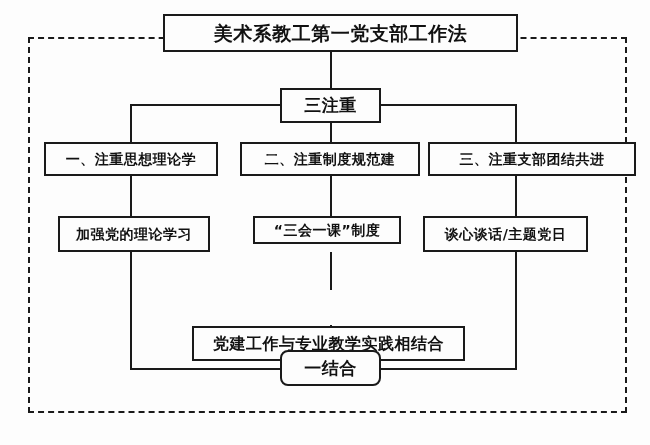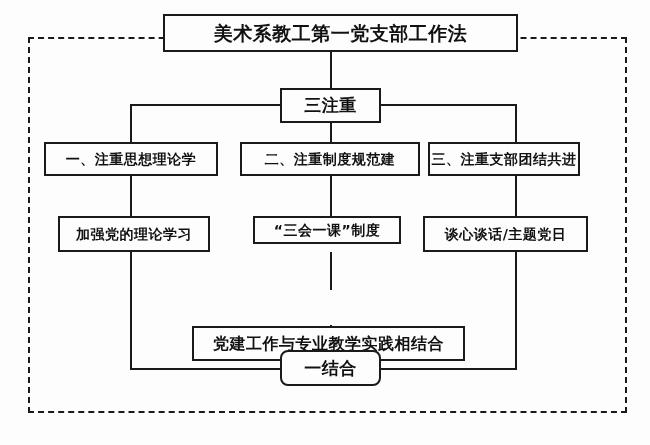--- a/index.html
+++ b/index.html
@@ -98,21 +98,21 @@
   </div>
 
   <div class="box box-l3" style="left:44px; top:142px; width:174px; height:34px;">
     <span>一、注重思想理论学</span>
   </div>
 
   <div class="box box-l3" style="left:240px; top:142px; width:180px; height:34px;">
     <span>二、注重制度规范建</span>
   </div>
 
-  <div class="box box-l3" style="left:428px; top:142px; width:152px; height:34px;">
+  <div class="box box-l3" style="left:428px; top:142px; width:208px; height:34px;">
     <span>三、注重支部团结共进</span>
   </div>
 
   <div class="box box-l4" style="left:58px; top:216px; width:152px; height:36px;">
     <span>加强党的理论学习</span>
   </div>
 
   <div class="box box-l4" style="left:253px; top:216px; width:148px; height:28px;">
     <span>“三会一课”制度</span>
   </div>

